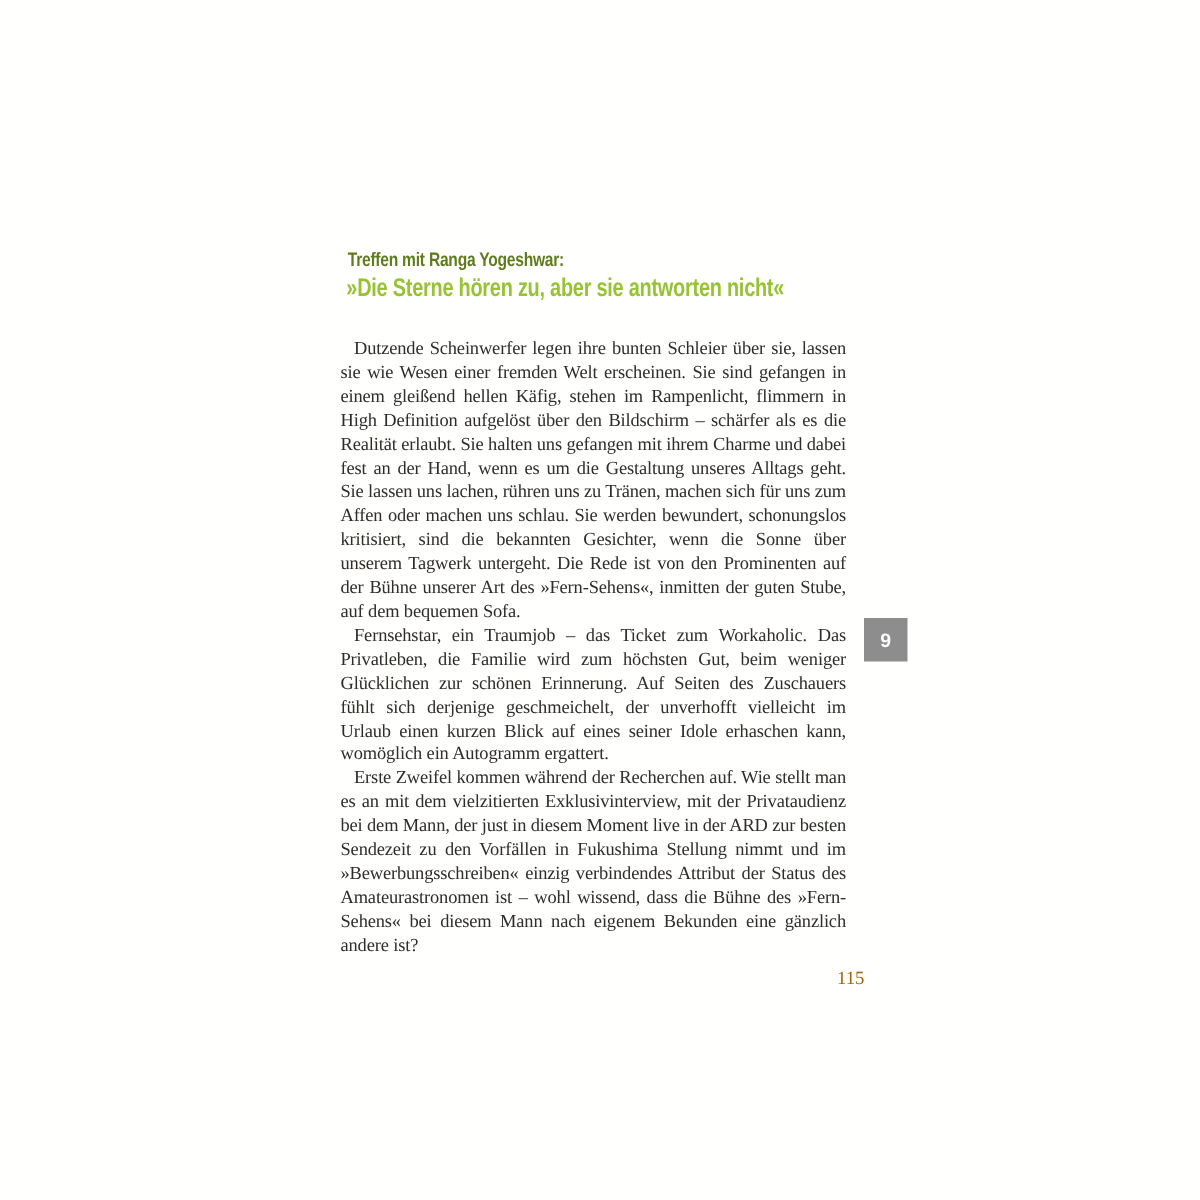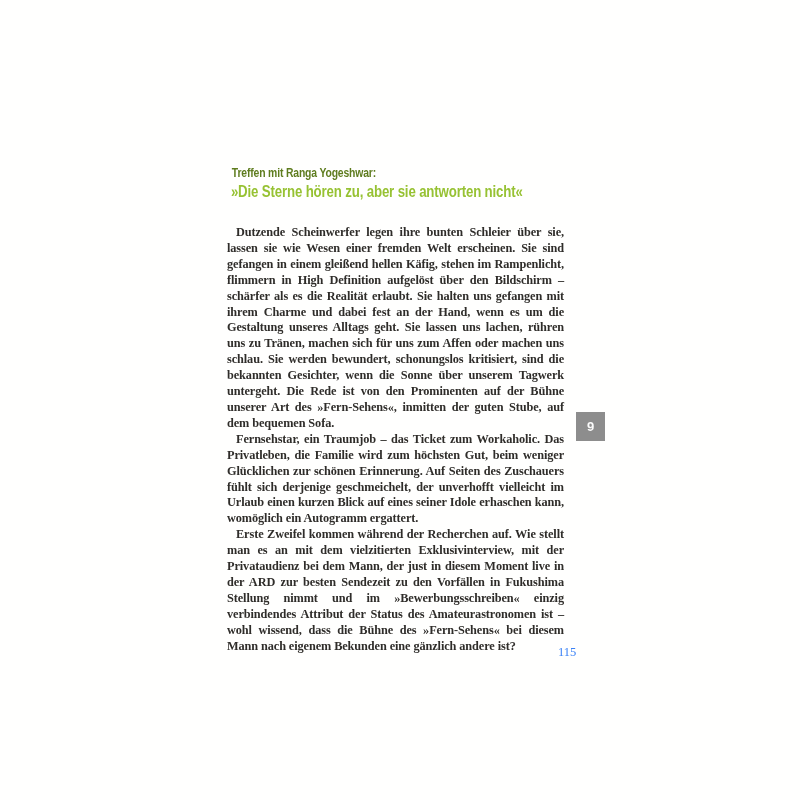--- a/index.html
+++ b/index.html
@@ -52,35 +52,34 @@
     padding-left: 5px;
     margin: 1px 0 0 0;
   }
   .body-text {
     margin-top: 24px;
     color: #2f2d2a;
     font-size: 12.3px;
     line-height: 15.9px;
     text-align: justify;
     letter-spacing: -0.1px;
-    font-weight: bold;
   }
   .body-text p {
     margin: 0;
     text-indent: 9px;
     hyphens: auto;
     -webkit-hyphens: auto;
   }
   .page-number {
     position: absolute;
     left: 558px;
     top: 645px;
     font-family: "Liberation Serif", serif;
     font-size: 12.5px;
-    color: #3b82f6;
+    color: #a16207;
   }
   .chapter-tab {
     position: absolute;
     left: 576px;
     top: 412px;
     width: 29px;
     height: 29px;
     background: #8d8d8d;
     display: flex;
     align-items: center;

